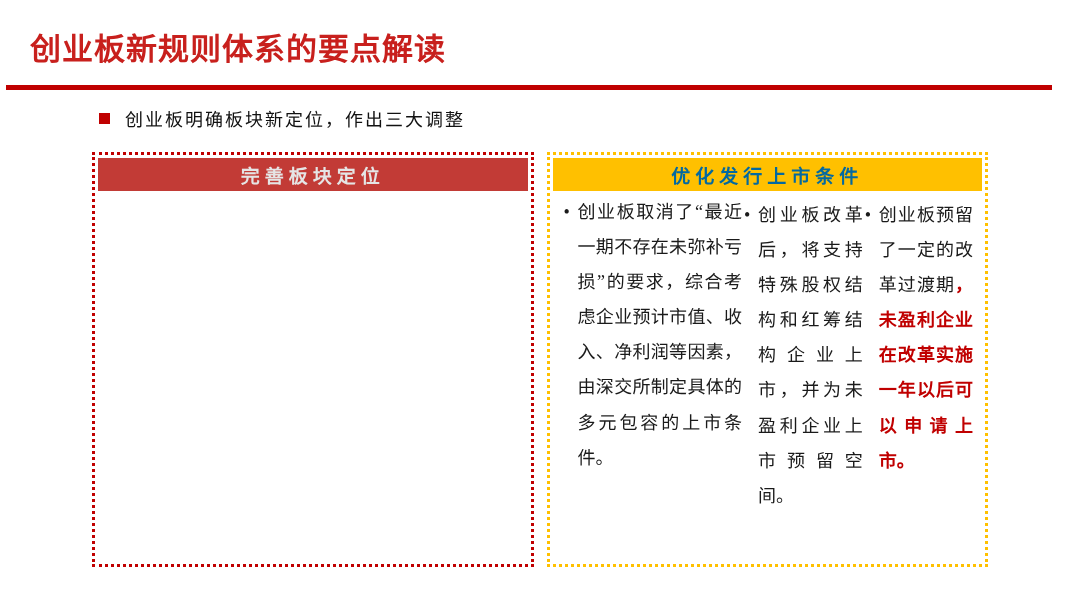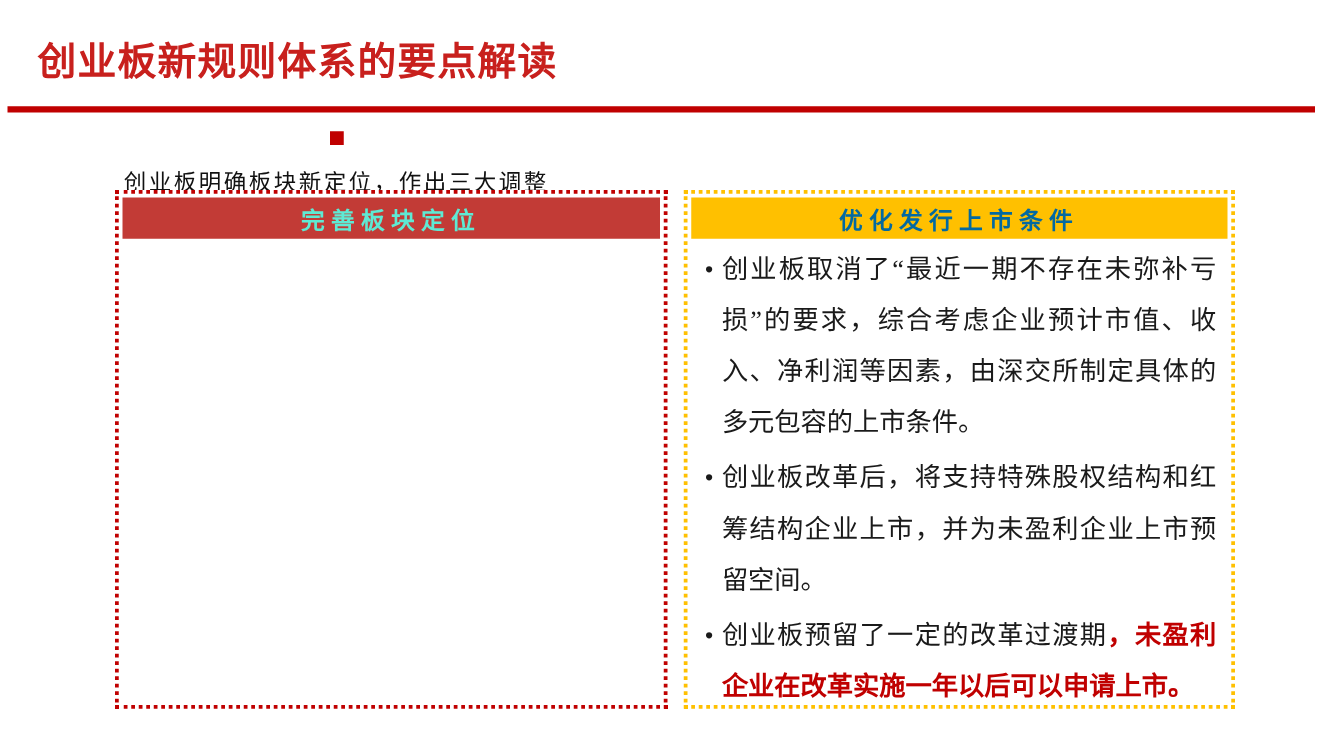--- a/index.html
+++ b/index.html
@@ -29,21 +29,20 @@
     background: #c00000;
   }
 
   .section-bullet {
     position: absolute;
     left: 99px; top: 105px;
     display: flex; align-items: center; gap: 15px;
     font-size: 18px;
     letter-spacing: 2px;
     color: #111111;
-    flex-direction: column;
   }
   .bullet-square { width: 11px; height: 11px; background: #c00000; flex: 0 0 auto; }
 
   .columns {
     position: absolute;
     left: 92px; top: 152px;
     width: 896px; height: 415px;
     display: flex; gap: 13px;
   }
   .col {
@@ -59,23 +58,23 @@
     flex: 0 0 auto;
     display: flex; align-items: center; justify-content: center;
     font-weight: bold;
     font-size: 19px;
     letter-spacing: 5px;
     white-space: nowrap;
   }
   .col-body {
     flex: 1 1 auto;
     list-style: none;
-    display: flex; flex-direction: column; justify-content: center;
+    display: flex; flex-direction: row; justify-content: center;
     padding: 4px 9px 6px 9px;
-    font-size: 21px;
+    font-size: 18px;
     line-height: 1.95;
     text-align: justify;
   }
   .col-body li {
     position: relative;
     padding-left: 16px;
   }
   .col-body li::before {
     content: "\2022";
     position: absolute;
@@ -92,21 +91,21 @@
   <h1 class="page-title">创业板新规则体系的要点解读</h1>
   <div class="title-rule"></div>
 
   <div class="section-bullet">
     <span class="bullet-square"></span>
     <span>创业板明确板块新定位，作出三大调整</span>
   </div>
 
   <div class="columns" id="columns">
   <section class="col" style="border-color: rgb(192, 0, 0);">
-    <div class="col-header" style="background: rgb(194, 59, 54); color: #5eead4;">完善板块定位</div>
+    <div class="col-header" style="background: rgb(194, 59, 54); color: #e5e5e5;">完善板块定位</div>
   </section>
 
   <section class="col" style="border-color: rgb(255, 192, 0);">
     <div class="col-header" style="background: rgb(255, 192, 0); color: #0369a1;">优化发行上市条件</div>
     <ul class="col-body">
           <li><span>创业板取消了“最近一期不存在未弥补亏损”的要求，综合考虑企业预计市值、收入、净利润等因素，由深交所制定具体的多元包容的上市条件。</span></li>
           <li><span>创业板改革后，将支持特殊股权结构和红筹结构企业上市，并为未盈利企业上市预留空间。</span></li>
           <li><span>创业板预留了一定的改革过渡期</span><span class="hl">，未盈利企业在改革实施一年以后可以申请上市。</span></li>
         </ul>
   </section>

